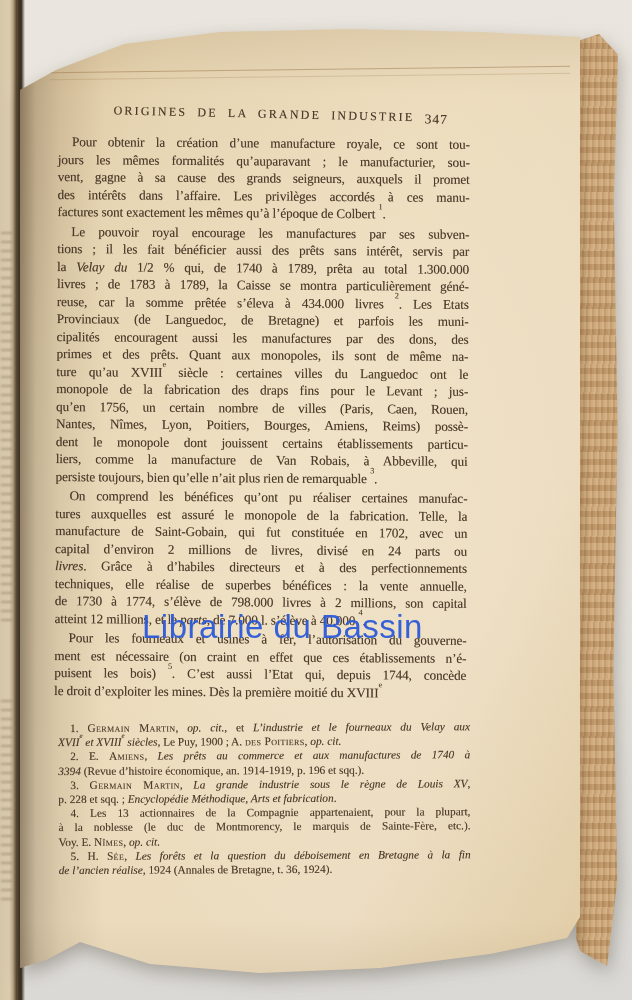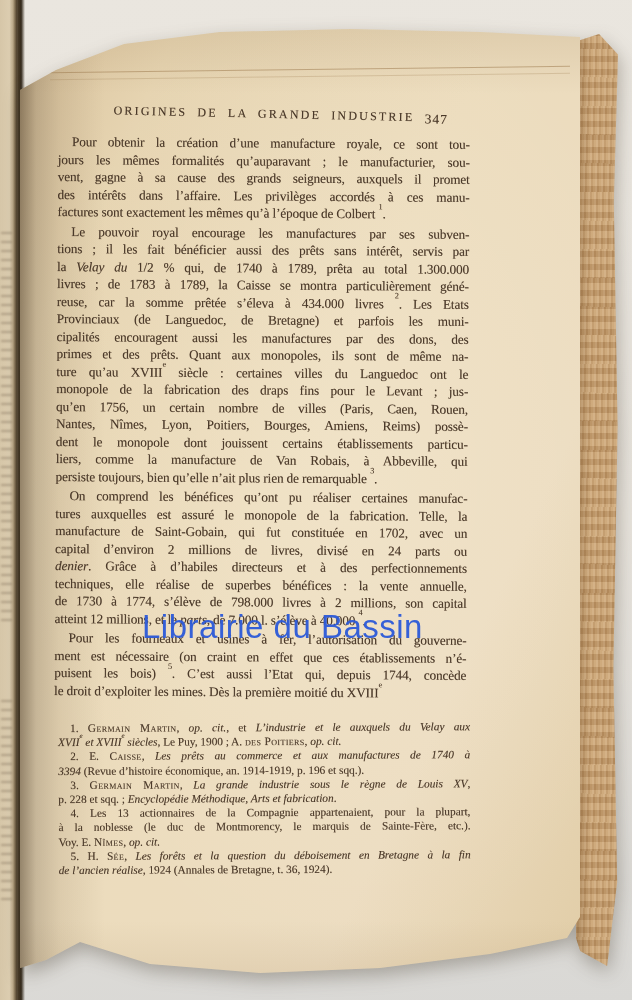--- a/index.html
+++ b/index.html
@@ -112,39 +112,39 @@
               <div class="line">Nantes, Nîmes, Lyon, Poitiers, Bourges, Amiens, Reims) possè-</div>
               <div class="line">dent le monopole dont jouissent certains établissements particu-</div>
               <div class="line">liers, comme la manufacture de Van Robais, à Abbeville, qui</div>
               <div class="line last">persiste toujours, bien qu’elle n’ait plus rien de remarquable <sup>3</sup>.</div>
             </div>
             <div class="para">
               <div class="line first">On comprend les bénéfices qu’ont pu réaliser certaines manufac-</div>
               <div class="line">tures auxquelles est assuré le monopole de la fabrication. Telle, la</div>
               <div class="line">manufacture de Saint-Gobain, qui fut constituée en 1702, avec un</div>
               <div class="line">capital d’environ 2 millions de livres, divisé en 24 parts ou</div>
-              <div class="line"><i>denier</i>. Grâce à d’habiles directeurs et à des perfectionnements</div>
+              <div class="line"><i>livres</i>. Grâce à d’habiles directeurs et à des perfectionnements</div>
               <div class="line">techniques, elle réalise de superbes bénéfices : la vente annuelle,</div>
               <div class="line">de 1730 à 1774, s’élève de 798.000 livres à 2 millions, son capital</div>
               <div class="line last">atteint 12 millions, et le <i>parts</i>, de 7.000 l. s’élève à 40.000 <sup>4</sup>.</div>
             </div>
             <div class="para">
               <div class="line first">Pour les fourneaux et usines à fer, l’autorisation du gouverne-</div>
               <div class="line">ment est nécessaire (on craint en effet que ces établissements n’é-</div>
               <div class="line">puisent les bois) <sup>5</sup>. C’est aussi l’Etat qui, depuis 1744, concède</div>
               <div class="line last">le droit d’exploiter les mines. Dès la première moitié du XVIII<sup>e</sup></div>
             </div>
           </div>
         <div class="footnotes" id="footnotes">
             <div class="fn">
-              <div class="line first">1. <span class="sc">Germain Martin</span>, <i>op. cit.</i>, et <i>L’industrie et le auxquels du Velay aux</i></div>
+              <div class="line first">1. <span class="sc">Germain Martin</span>, <i>op. cit.</i>, et <i>L’industrie et le fourneaux du Velay aux</i></div>
               <div class="line last"><i>XVII<sup>e</sup> et XVIII<sup>e</sup> siècles</i>, Le Puy, 1900 ; A. <span class="sc">des Poitiers</span>, <i>op. cit.</i></div>
             </div>
             <div class="fn">
-              <div class="line first">2. E. <span class="sc">Caisse</span>, <i>Les prêts au commerce et aux manufactures de 1740 à</i></div>
+              <div class="line first">2. E. <span class="sc">Amiens</span>, <i>Les prêts au commerce et aux manufactures de 1740 à</i></div>
               <div class="line last"><i>3394</i> (Revue d’histoire économique, an. 1914-1919, p. 196 et sqq.).</div>
             </div>
             <div class="fn">
               <div class="line first">3. <span class="sc">Germain Martin</span>, <i>La grande industrie sous le règne de Louis XV</i>,</div>
               <div class="line last">p. 228 et sqq. ; <i>Encyclopédie Méthodique, Arts et fabrication</i>.</div>
             </div>
             <div class="fn">
               <div class="line first">4. Les 13 actionnaires de la Compagnie appartenaient, pour la plupart,</div>
               <div class="line">à la noblesse (le duc de Montmorency, le marquis de Sainte-Fère, etc.).</div>
               <div class="line last">Voy. E. <span class="sc">Nîmes</span>, <i>op. cit.</i></div>

